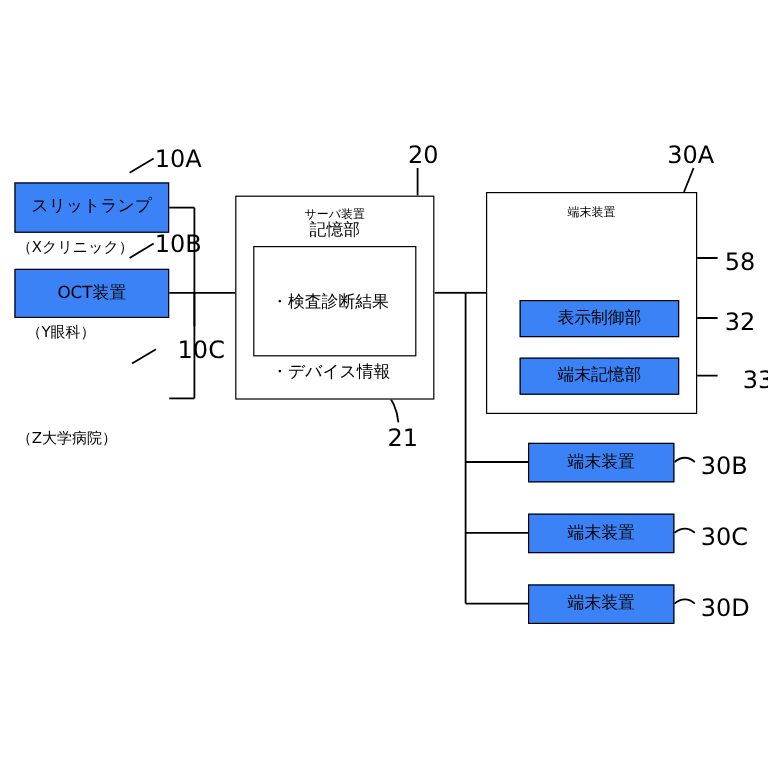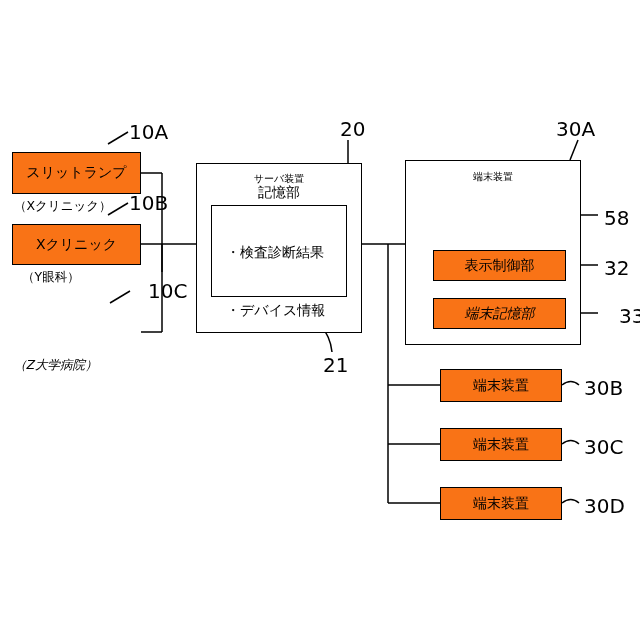--- a/index.html
+++ b/index.html
@@ -12,21 +12,21 @@
     width: 640px;
     height: 640px;
     background: #ffffff;
     font-family: "DejaVu Sans", "Liberation Sans", sans-serif;
     color: #000000;
     overflow: hidden;
   }
   .box {
     position: absolute;
     border: 1.5px solid #000;
-    background: #f97316;
+    background: #3b82f6;
     box-sizing: border-box;
     display: flex;
     align-items: center;
     justify-content: center;
     text-align: center;
     font-size: 14px;
     line-height: 1.25;
   }
   .bigbox {
     position: absolute;
@@ -114,26 +114,26 @@
     <path d="M562,503 q9,-7 17,0" fill="none" stroke="#000" stroke-width="1.5"></path>
   </svg>
 
   <div class="box" style="left:12px; top:152px; width:129px; height:42px;">
     <span>スリットランプ</span>
   </div>
   <div class="lbl-small" style="left:14px; top:198px;">（Xクリニック）</div>
   <div class="ref" style="left:129px; top:120px;">10A</div>
 
   <div class="box" style="left:12px; top:224px; width:129px; height:41px;">
-    <span>Xクリニック</span>
+    <span>OCT装置</span>
   </div>
   <div class="lbl-small" style="left:22px; top:269px;">（Y眼科）</div>
   <div class="ref" style="left:129px; top:191px;">10B</div>
 
-  <div class="lbl-small" style="left:14px; top:357px;font-style:italic;">（Z大学病院）</div>
+  <div class="lbl-small" style="left:14px; top:357px;">（Z大学病院）</div>
   <div class="ref" style="left:131px; top:279px;margin-left:17px;">10C</div>
 
   <div class="bigbox" style="left:196px; top:163px; width:166px; height:170px;"></div>
   <div class="grp-title" style="left:196px; top:172px; width:166px;">サーバ装置</div>
   <div class="ref" style="left:340px; top:117px;">20</div>
 
   <div class="storage-inner" style="left:211px; top:205px; width:136px; height:92px;">
     <span class="title">記憶部</span>
     <span class="item">・検査診断結果</span>
     <span class="item">・デバイス情報</span>
@@ -144,21 +144,21 @@
   <div class="grp-title" style="left:405px; top:170px; width:176px;">端末装置</div>
   <div class="ref" style="left:556px; top:117px;">30A</div>
 
   <div class="ref" style="left:604px; top:206px;">58</div>
 
   <div class="box" style="left:433px; top:250px; width:133px; height:31px;">
     <span>表示制御部</span>
   </div>
   <div class="ref" style="left:604px; top:256px;">32</div>
 
-  <div class="box" style="left:433px; top:298px; width:133px; height:31px;font-style:italic;">
+  <div class="box" style="left:433px; top:298px; width:133px; height:31px;">
     <span>端末記憶部</span>
   </div>
   <div class="ref" style="left:604px; top:304px;margin-left:15px;">33</div>
 
   <div class="box" style="left:440px; top:369px; width:122px; height:33px;">
     <span>端末装置</span>
   </div>
   <div class="ref" style="left:584px; top:376px;">30B</div>
 
   <div class="box" style="left:440px; top:428px; width:122px; height:33px;">

